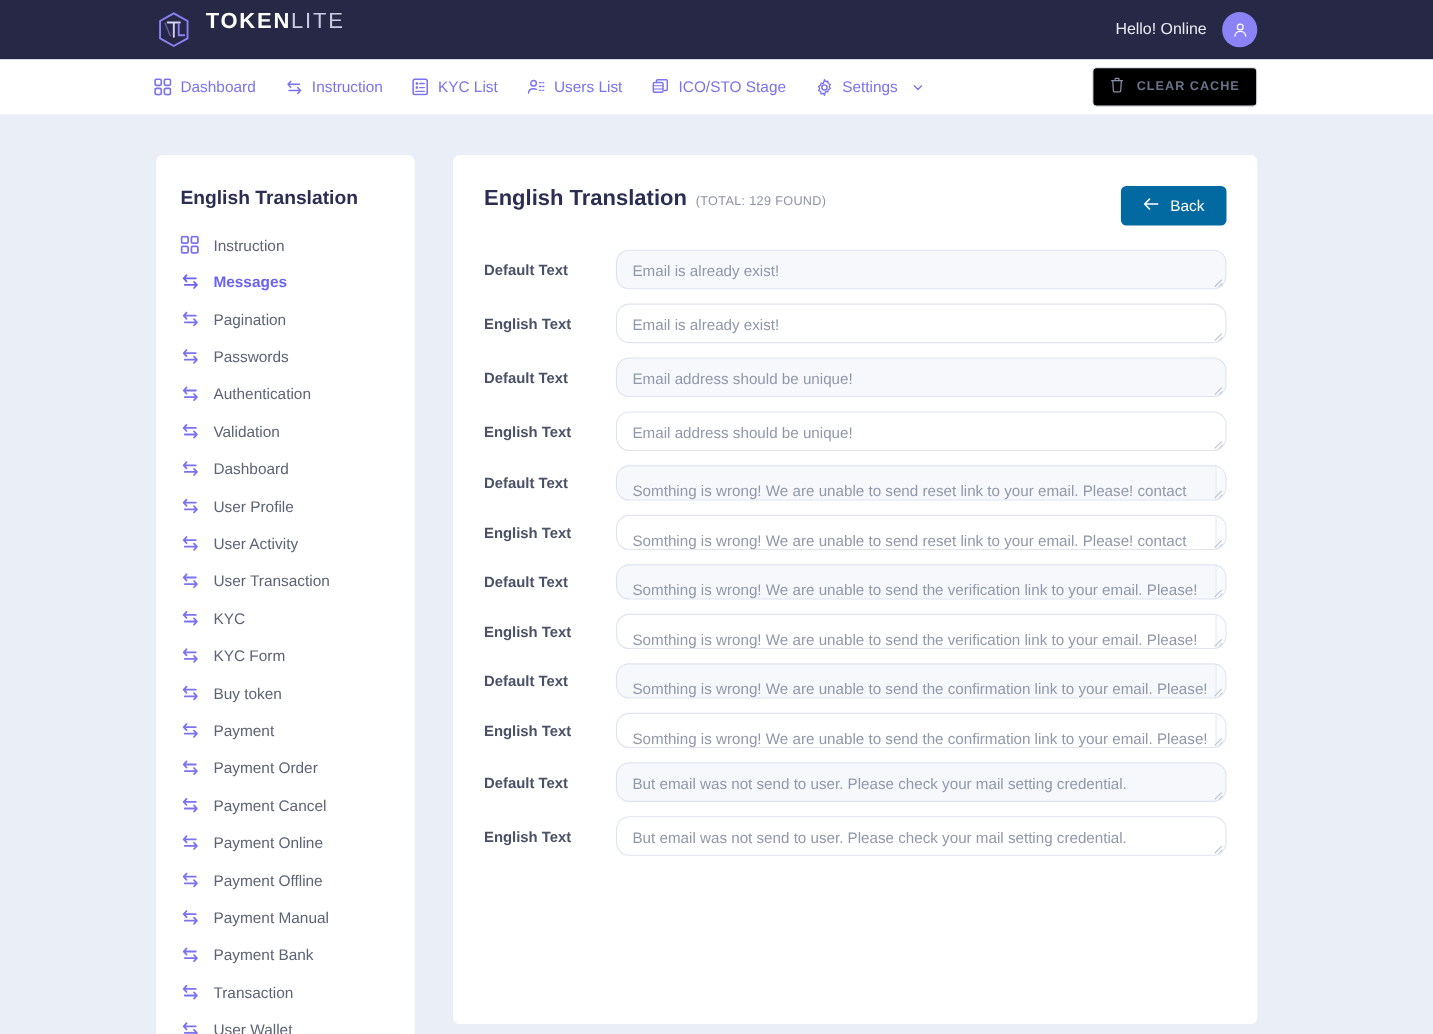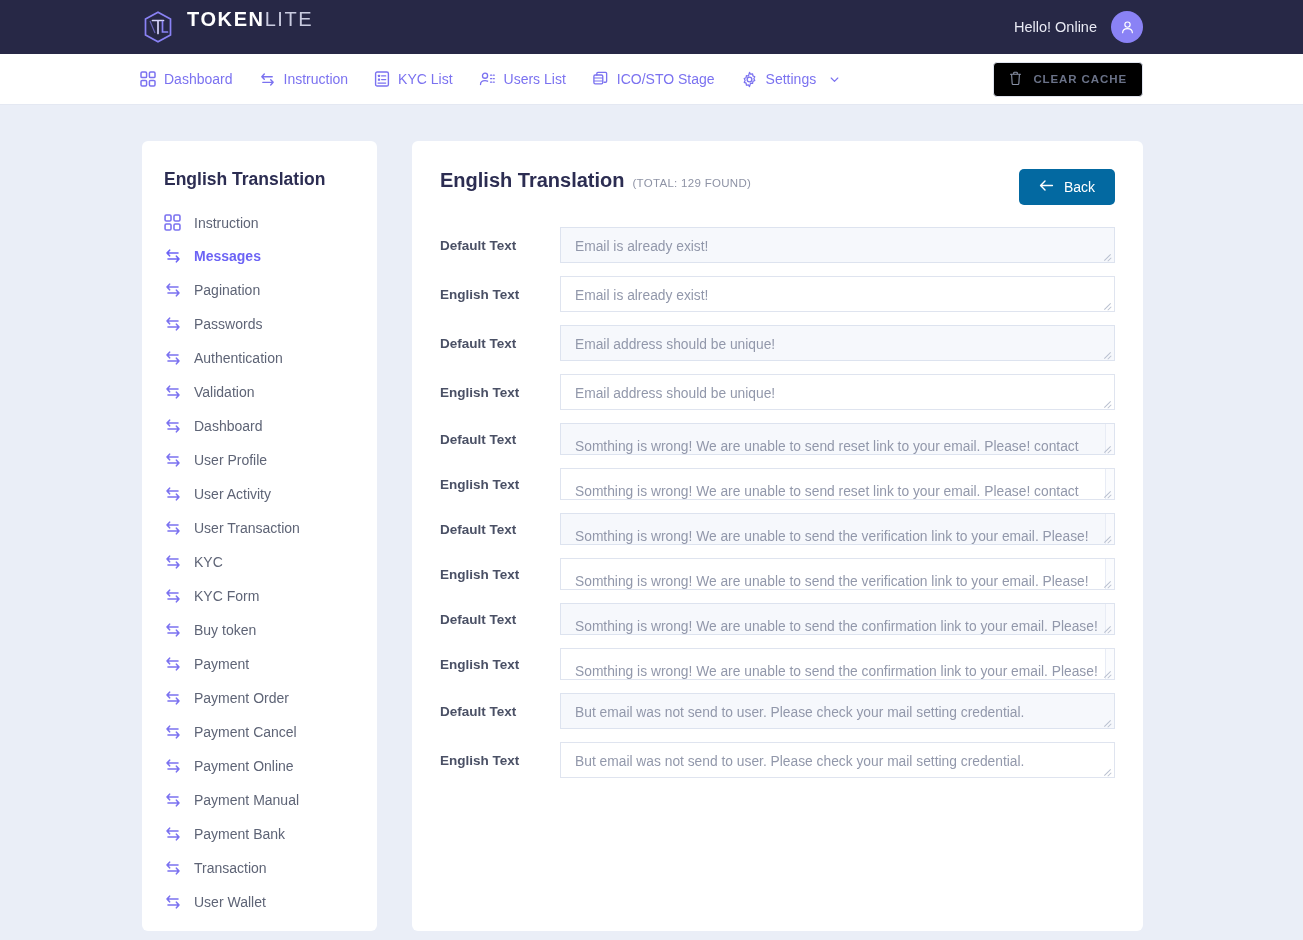--- a/index.html
+++ b/index.html
@@ -157,21 +157,21 @@
   .field-label {
     width: 120px;
     flex: 0 0 120px;
     font-size: 13.5px;
     color: #4a5065;
     font-weight: 600;
   }
   .field-box {
     flex: 1;
     border: 1px solid #dfe4ef;
-    border-radius: 0;
+    border-radius: 12px;
     background: #ffffff;
     position: relative;
     overflow: hidden;
     padding: 10px 14px;
     color: #9298ab;
     font-size: 13.8px;
     line-height: 21px;
   }
   .field-box.readonly { background: #f6f8fc; border-color: #dde3ef; }
   .field-box.h1 { height: 36px; padding-top: 8px; }
@@ -469,20 +469,29 @@
           <span>Payment Cancel</span>
         </li>
         <li class="side-item">
           <span class="s-ico">
             <svg width="18" height="18" viewBox="0 0 18 18" fill="none">
               <path d="M3 6h11M5.6 3.2 3 6l2.6 2.8" stroke="#7b72f0" stroke-width="1.6" stroke-linecap="round" stroke-linejoin="round"></path>
               <path d="M15 12H4M12.4 9.2 15 12l-2.6 2.8" stroke="#7b72f0" stroke-width="1.6" stroke-linecap="round" stroke-linejoin="round"></path>
             </svg>
           </span>
           <span>Payment Online</span>
+        </li>
+        <li class="side-item">
+          <span class="s-ico">
+            <svg width="18" height="18" viewBox="0 0 18 18" fill="none">
+              <path d="M3 6h11M5.6 3.2 3 6l2.6 2.8" stroke="#7b72f0" stroke-width="1.6" stroke-linecap="round" stroke-linejoin="round"></path>
+              <path d="M15 12H4M12.4 9.2 15 12l-2.6 2.8" stroke="#7b72f0" stroke-width="1.6" stroke-linecap="round" stroke-linejoin="round"></path>
+            </svg>
+          </span>
+          <span>Payment Offline</span>
         </li>
         <li class="side-item">
           <span class="s-ico">
             <svg width="18" height="18" viewBox="0 0 18 18" fill="none">
               <path d="M3 6h11M5.6 3.2 3 6l2.6 2.8" stroke="#7b72f0" stroke-width="1.6" stroke-linecap="round" stroke-linejoin="round"></path>
               <path d="M15 12H4M12.4 9.2 15 12l-2.6 2.8" stroke="#7b72f0" stroke-width="1.6" stroke-linecap="round" stroke-linejoin="round"></path>
             </svg>
           </span>
           <span>Payment Manual</span>
         </li>

